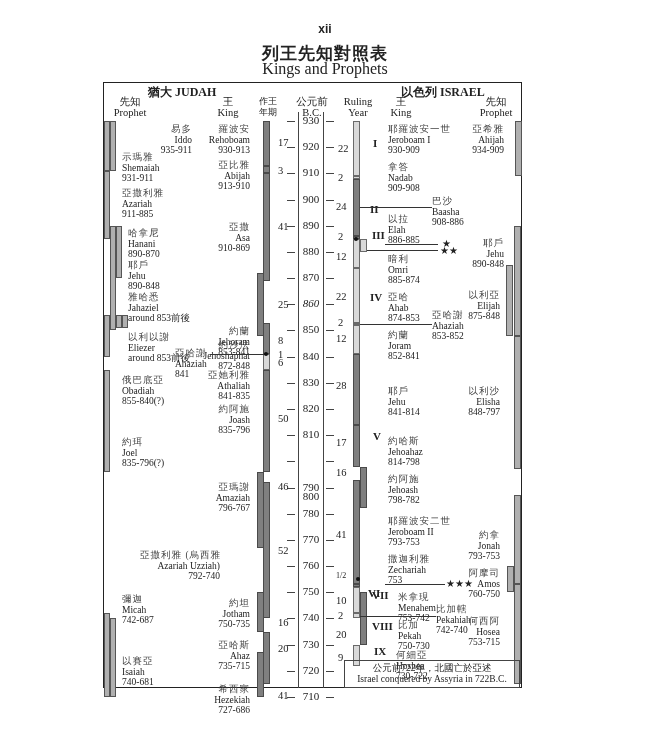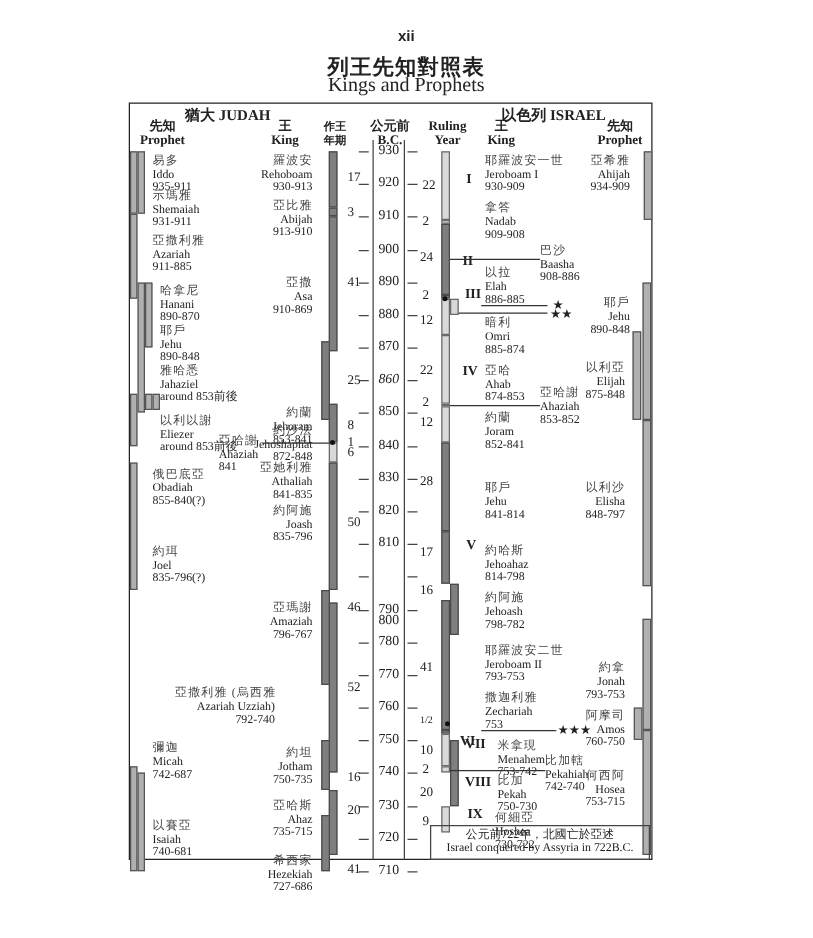--- a/index.html
+++ b/index.html
@@ -3,21 +3,21 @@
 <meta charset="utf-8">
 <style>
   html, body { margin:0; padding:0; background:#ffffff; }
   body { width:650px; height:750px; position:relative; overflow:hidden;
          font-family:"Liberation Serif","DejaVu Serif",serif; color:#222; }
   .abs { position:absolute; }
   #pageno { left:0; width:650px; top:22px; text-align:center; font-size:12px; font-weight:bold; font-family:"Liberation Sans",sans-serif; }
   #title-zh { left:0; width:650px; top:42px; text-align:center; font-size:17px; font-weight:bold; letter-spacing:1px; }
   #title-en { left:0; width:650px; top:60px; text-align:center; font-size:16px; }
   #frame { left:103px; top:82px; width:419px; height:606px; border:1.5px solid #222; box-sizing:border-box; }
-  .hdr { font-size:10.5px; font-weight:bold; line-height:11px; text-align:center; }
+  .hdr { font-size:10.5px; font-weight:normal; line-height:11px; text-align:center; }
   .hdr-sec { font-size:12px; font-weight:bold; }
   .axisline { background:#444; width:1px; }
   .tick { background:#444; height:1px; width:8px; }
   .ticklabel { font-size:11px; width:30px; text-align:center; }
   .bar-dark { background:#7f7f7f; border:1px solid #4a4a4a; box-sizing:border-box; }
   .bar-light { background:#d9d9d9; border:1px solid #6a6a6a; box-sizing:border-box; }
   .bar-mid { background:#b0b0b0; border:1px solid #555; box-sizing:border-box; }
   .lbl { font-size:9.5px; line-height:10.5px; white-space:nowrap; }
   .lbl .zh { color:#444; letter-spacing:1px; }
   .r { text-align:right; }
@@ -148,21 +148,21 @@
     <div class="abs bar-mid" style="left: 110px; top: 121px; width: 6px; height: 49.742px;"></div>
     <div class="abs bar-mid" style="left: 104px; top: 170.742px; width: 6px; height: 68.068px;"></div>
     <div class="abs bar-mid" style="left: 110px; top: 225.72px; width: 6px; height: 104.72px;"></div>
     <div class="abs bar-mid" style="left: 116px; top: 225.72px; width: 6px; height: 52.36px;"></div>
     <div class="abs bar-mid" style="left: 116px; top: 314.732px; width: 6px; height: 13.09px;"></div>
     <div class="abs bar-mid" style="left: 122px; top: 314.732px; width: 6px; height: 13.09px;"></div>
     <div class="abs bar-mid" style="left: 104px; top: 314.732px; width: 6px; height: 41.888px;"></div>
     <div class="abs bar-mid" style="left: 104px; top: 369.71px; width: 6px; height: 102.102px;"></div>
     <div class="abs bar-mid" style="left: 104px; top: 613.184px; width: 6px; height: 83.776px;"></div>
     <div class="abs bar-mid" style="left: 110px; top: 618.42px; width: 6px; height: 78.54px;"></div>
-    <div class="abs lbl" style="left: 122px; top: 124px; width: 70px;">
+    <div class="abs lbl" style="left: 122px; top: 124px; width: 70px; text-align: right;">
       <div class="zh">易多</div>
       <div>Iddo</div>
       <div>935-911</div>
     </div>
     <div class="abs lbl" style="left: 122px; top: 152px; width: 70px;">
       <div class="zh">示瑪雅</div>
       <div>Shemaiah</div>
       <div>931-911</div>
     </div>
     <div class="abs lbl" style="left: 122px; top: 188px; width: 70px;">

